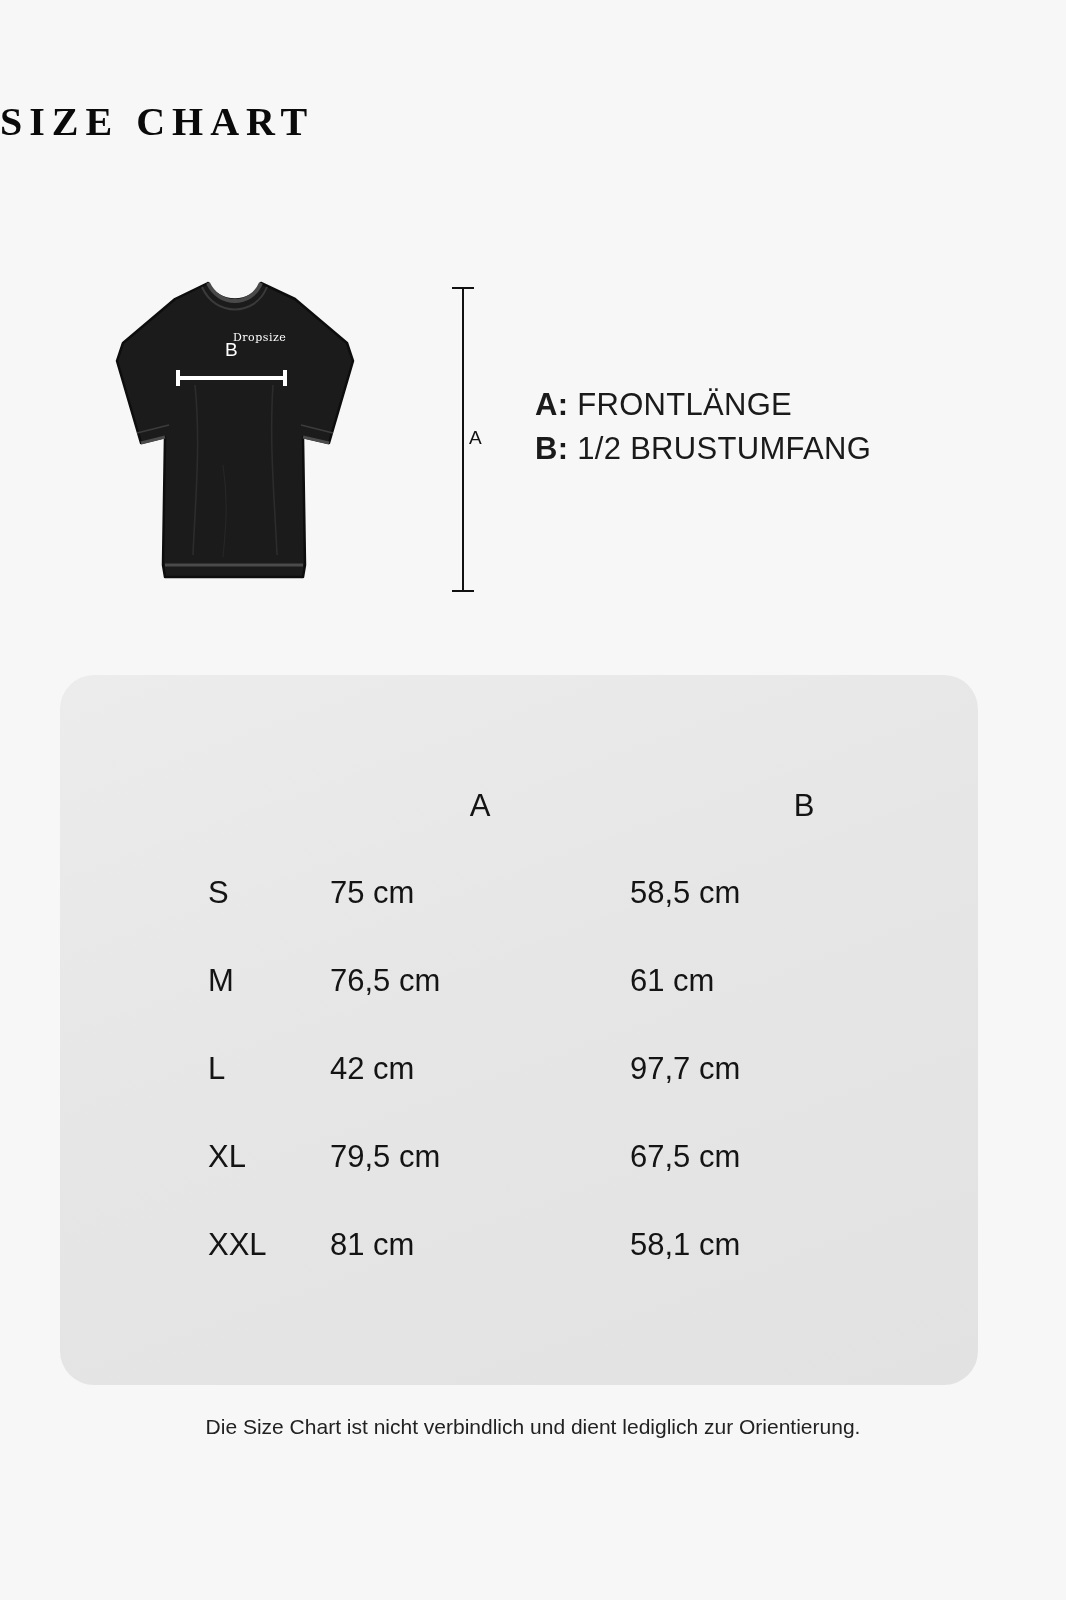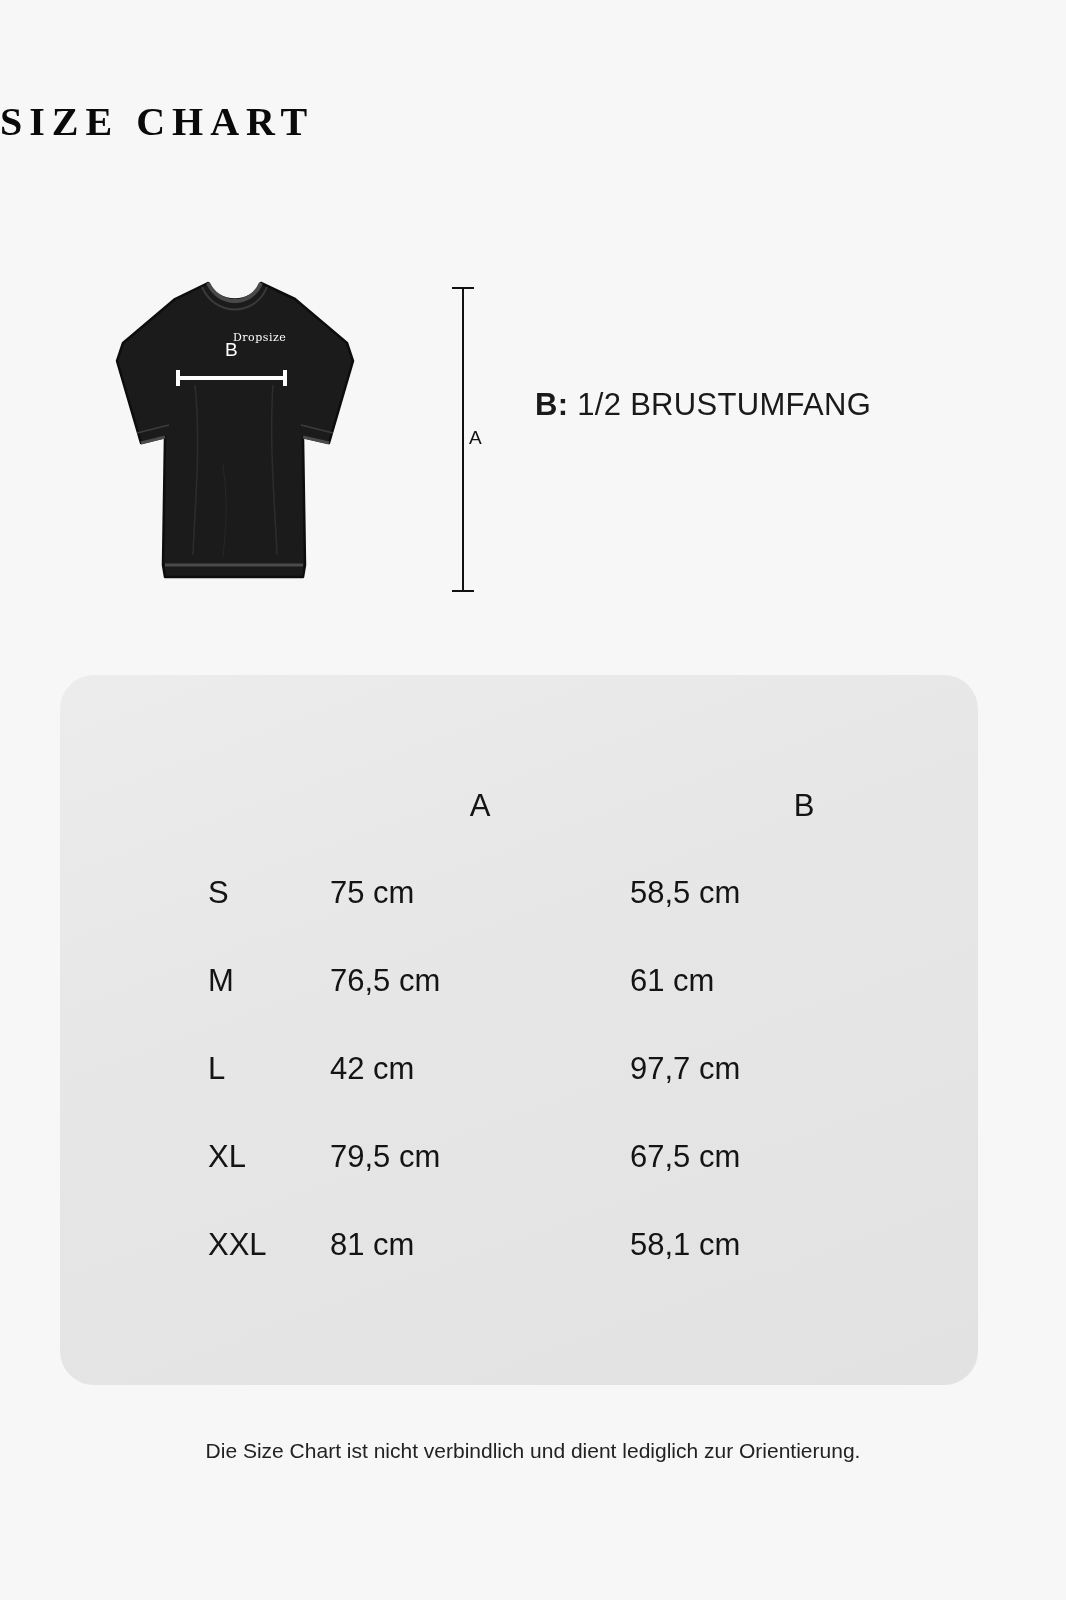--- a/index.html
+++ b/index.html
@@ -140,21 +140,20 @@
 
   
   .footnote {
     position: absolute;
     top: 1415px;
     left: 0;
     width: 100%;
     text-align: center;
     font-size: 21px;
     color: #222;
-    margin-top: 24px;
   }
 </style>
 </head>
 <body>
 
 <div class="title">SIZE CHART</div>
 
 <div class="illustration">
 
   <div class="shirt-wrap">
@@ -189,20 +188,24 @@
 
   <div class="measure-a">
     <div class="cap-top"></div>
     <div class="vline"></div>
     <div class="cap-bot"></div>
     <div class="lbl">A</div>
   </div>
 
   <div class="legend">
     <div>
+      <b>A:</b>
+      <span>FRONTLÄNGE</span>
+    </div>
+    <div>
       <b>B:</b>
       <span>1/2 BRUSTUMFANG</span>
     </div>
   </div>
 </div>
 
 <div class="card">
   <table class="sizes">
     <thead>
       <tr>

